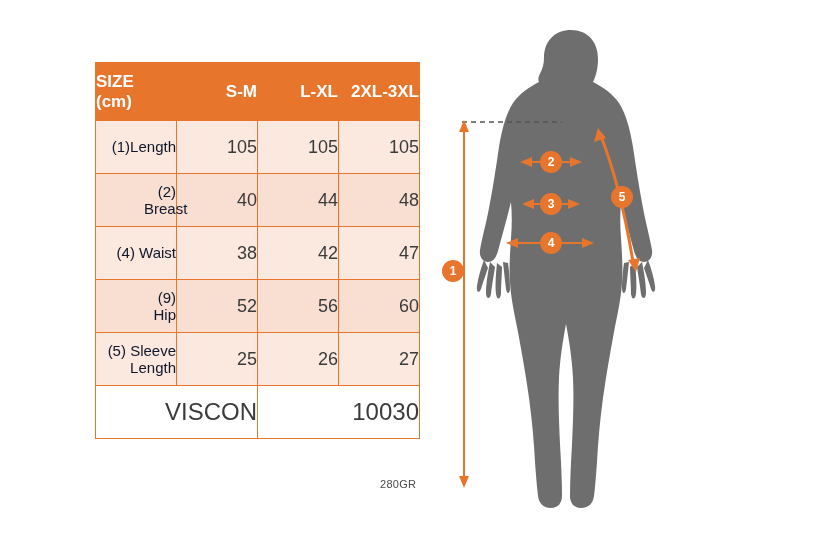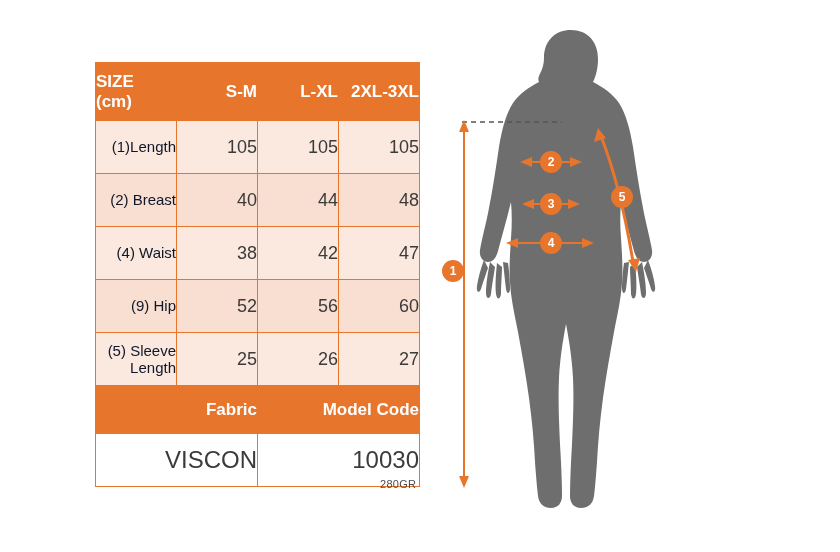--- a/index.html
+++ b/index.html
@@ -61,20 +61,21 @@
     color: #0f172a;
     background: #FBE8DE;
     line-height: 1.15;
   }
   .body-row td.val-cell {
     font-size: 18px;
     color: #3b3b3b;
   }
   .body-row.alt td {
     background: #F8DFD2;
+    padding-left: 48px;
   }
   .foot-head td {
     background: #E8752C;
     color: #ffffff;
     font-weight: bold;
     font-size: 17px;
     height: 47px;
   }
   .foot-val td {
     background: #ffffff;
@@ -171,24 +172,20 @@
           <td class="val-cell">60</td>
         </tr>
 
         <tr class="body-row">
           <td class="label-cell">(5) Sleeve Length</td>
           <td class="val-cell">25</td>
           <td class="val-cell">26</td>
           <td class="val-cell">27</td>
         </tr>
 
-        <tr class="foot-head">
-          <td colspan="2">Fabric</td>
-          <td colspan="2">Model Code</td>
-        </tr>
         <tr class="foot-val">
           <td colspan="2">VISCON</td>
           <td colspan="2">10030</td>
         </tr>
       </tbody>
     </table>
   </div>
 
   <div class="gr-note">280GR</div>
 

